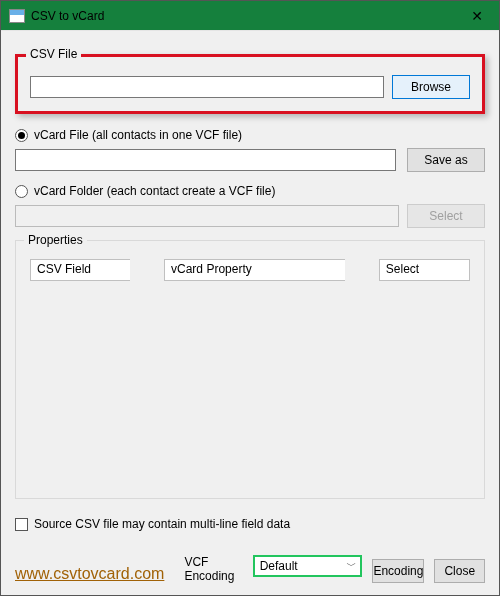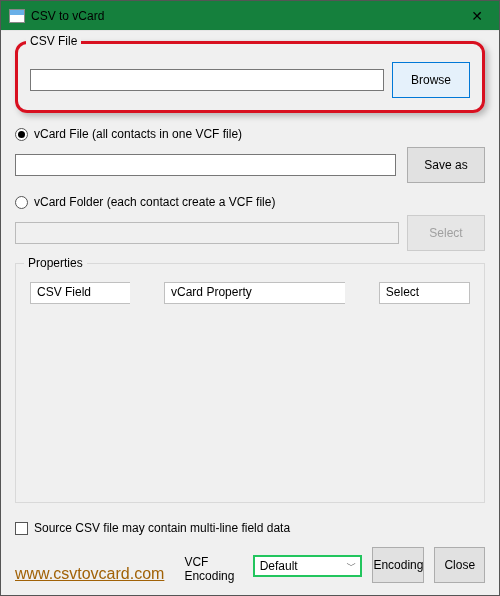--- a/index.html
+++ b/index.html
@@ -35,36 +35,36 @@
     padding: 14px 10px 10px 10px;
     margin-bottom: 10px;
   }
   .group-label {
     position: absolute; top: -8px; left: 8px;
     background: #f0f0f0; padding: 0 4px;
     font-size: 12px; color: #000;
   }
   .group.highlight {
     border: 3px solid #d81020;
-    border-radius: 12px;
+    border-radius: 0;
     box-shadow: 3px 3px 6px rgba(0,0,0,0.25);
-    margin-top: 0; margin-bottom: 14px;
+    margin-top: 13px; margin-bottom: 14px;
     padding: 18px 12px 12px 12px;
   }
   .group.highlight .group-label { top: -10px; }
 
   .row { display: flex; align-items: center; gap: 8px; }
   .text-input {
     flex: 1; height: 22px;
     border: 1px solid #777; background: #fff;
     padding: 0 4px; font-size: 12px;
   }
   .text-input[disabled] { background: #f0f0f0; border-color: #bbb; }
   .btn {
-    width: 78px; height: 36px;
+    width: 78px; height: 24px;
     border: 1px solid #adadad; background: #e1e1e1;
     font-size: 12px; color: #000; cursor: pointer;
     display: flex; align-items: center; justify-content: center;
   }
   .btn.primary { border: 1px solid #0078d7; background: #e5f1fb; color: #000; }
   .btn[disabled] { color: #a0a0a0; border-color: #ccc; background: #e6e6e6; cursor: default; }
 
   .radio-row { display: flex; align-items: center; gap: 6px; margin-bottom: 6px; }
   .radio {
     width: 13px; height: 13px; border: 1px solid #555; border-radius: 50%;
@@ -81,21 +81,21 @@
   .th {
     border: 1px solid #c0c0c0; background: #fff;
     padding: 2px 6px; font-size: 12px; color: #000;
     border-right: none;
   }
   .th:last-child { border-right: 1px solid #c0c0c0; }
   .th1 { width: 110px; }
   .th2 { width: 200px; }
   .th3 { width: 100px; }
 
-  .bottom-row1 { display: flex; align-items: center; gap: 6px; margin-top: 8px; margin-bottom: 12px; }
+  .bottom-row1 { display: flex; align-items: center; gap: 6px; margin-top: 8px; margin-bottom: 24px; }
   .checkbox { width: 13px; height: 13px; border: 1px solid #555; background: #fff; }
 
   .bottom-row2 { display: flex; align-items: flex-end; gap: 10px; }
   .link { color: #a16207; text-decoration: underline; font-size: 16px; cursor: pointer; }
   .encoding { display: flex; flex-direction: row; gap: 2px; }
   .select {
     width: 126px; height: 22px; border: 2px solid #22c55e; background: #fff;
     display: flex; align-items: center; justify-content: space-between;
     padding: 0 4px 0 5px; font-size: 12px;
   }

